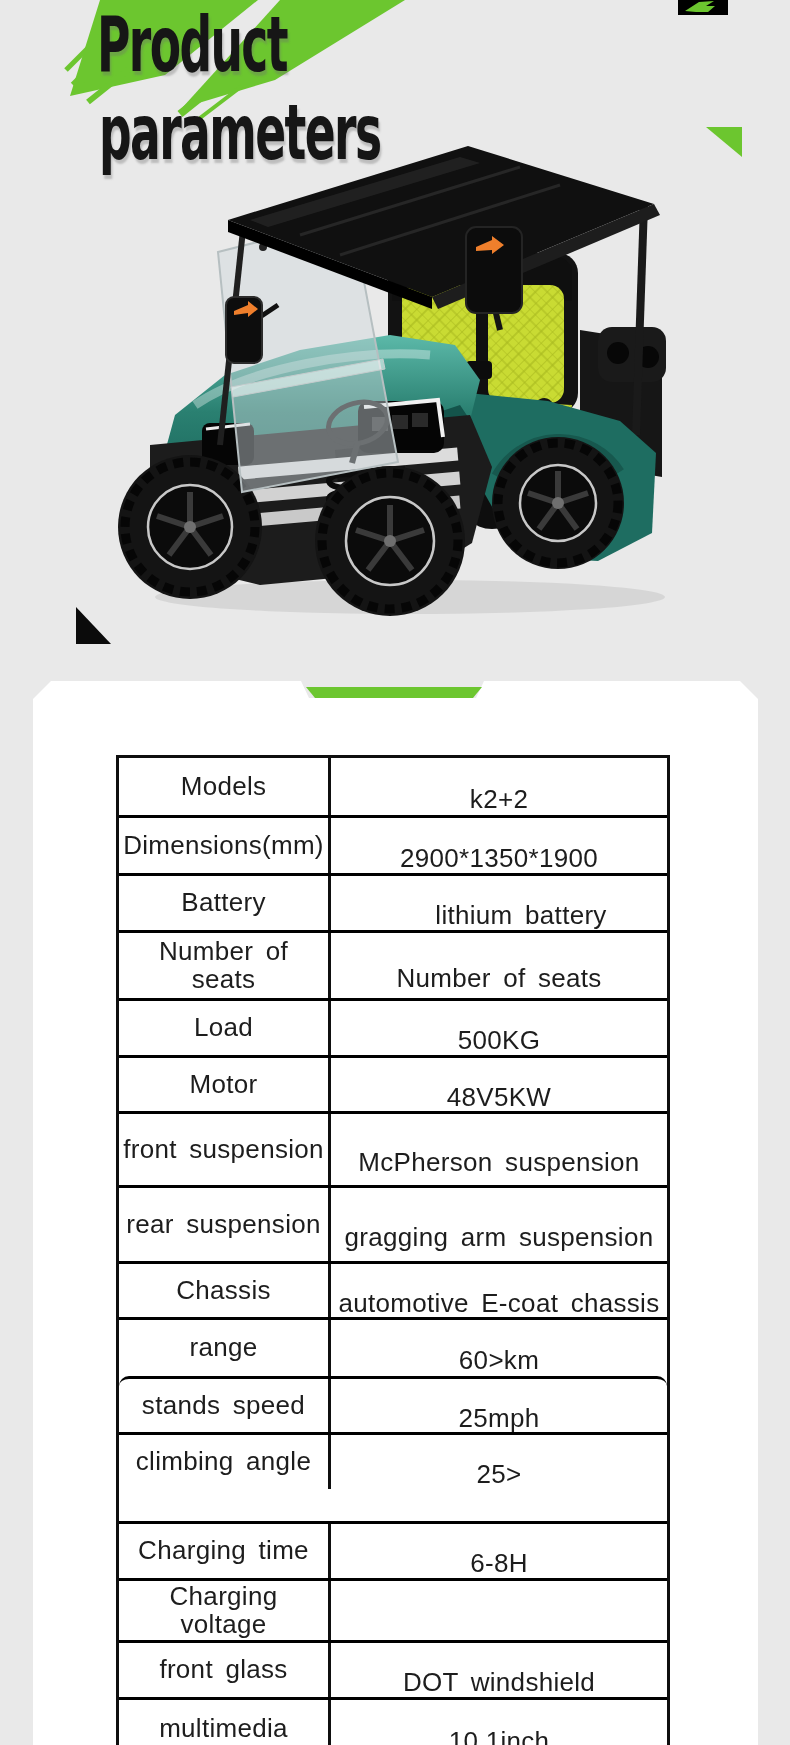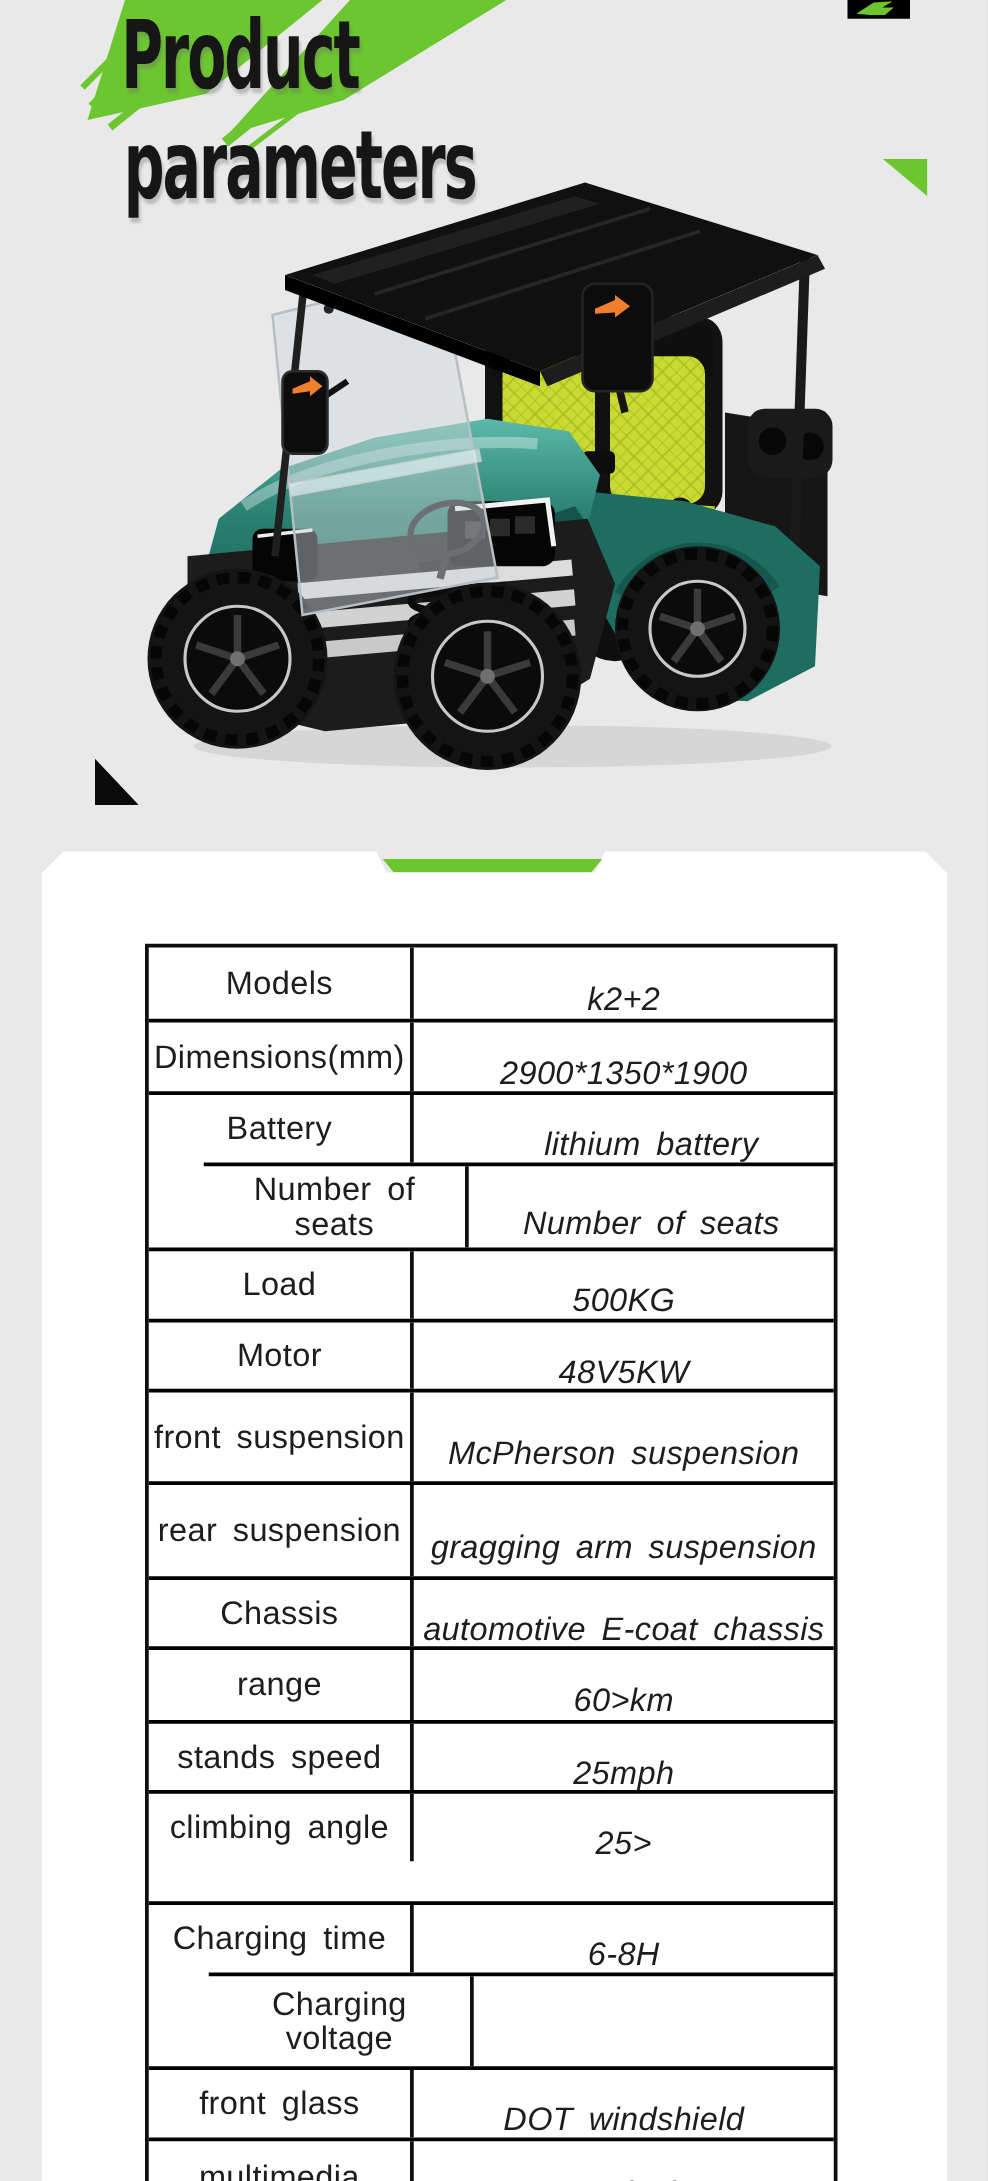--- a/index.html
+++ b/index.html
@@ -28,21 +28,21 @@
              clip-path:polygon(0 0,100% 0,calc(100% - 9px) 100%,9px 100%);}
   
   .spec-table{position:absolute;left:83px;top:74px;width:554px;border:3px solid #0f0f0f;
               box-sizing:border-box;background:#fff;}
   .spec-row{display:grid;grid-template-columns:212px 1fr;box-sizing:border-box;}
   .spec-row + .spec-row{border-top:3px solid #000000;}
   .spec-cell{display:flex;align-items:center;justify-content:center;box-sizing:border-box;
              font-size:26px;color:#1d1d1d;letter-spacing:0.3px;word-spacing:5px;line-height:1.05;
              text-align:center;padding:0 4px;overflow:hidden;}
   .spec-label{border-right:3px solid #0f0f0f;}
-  .spec-value{padding-top:26px;font-style:italic;}
+  .spec-value{padding-top:26px;}
 </style>
 </head>
 <body>
 
 <div class="page">
 
   <svg class="brush-svg" width="420" height="130" viewBox="0 0 420 130">
     <polygon points="70,0 228,0 135,75 40,96" fill="#6cc62f"></polygon>
     <polygon points="250,0 375,0 245,80 152,108" fill="#6cc62f"></polygon>
     <line x1="44" y1="86" x2="92" y2="38" stroke="#6cc62f" stroke-width="9"></line>
@@ -225,21 +225,21 @@
           <div class="spec-cell spec-value">k2+2</div>
         </div>
         <div class="spec-row" style="height: 58px;">
           <div class="spec-cell spec-label">Dimensions(mm)</div>
           <div class="spec-cell spec-value">2900*1350*1900</div>
         </div>
         <div class="spec-row" style="height: 57px; gap: 44px;">
           <div class="spec-cell spec-label">Battery</div>
           <div class="spec-cell spec-value">lithium battery</div>
         </div>
-        <div class="spec-row" style="height: 68px; margin-left: 44px;">
+        <div class="spec-row" style="height: 68px;">
           <div class="spec-cell spec-label">Number of seats</div>
           <div class="spec-cell spec-value">Number of seats</div>
         </div>
         <div class="spec-row" style="height: 57px;">
           <div class="spec-cell spec-label">Load</div>
           <div class="spec-cell spec-value">500KG</div>
         </div>
         <div class="spec-row" style="height: 56px;">
           <div class="spec-cell spec-label">Motor</div>
           <div class="spec-cell spec-value">48V5KW</div>
@@ -253,33 +253,33 @@
           <div class="spec-cell spec-value">gragging arm suspension</div>
         </div>
         <div class="spec-row" style="height: 56px;">
           <div class="spec-cell spec-label">Chassis</div>
           <div class="spec-cell spec-value">automotive E-coat chassis</div>
         </div>
         <div class="spec-row" style="height: 59px;">
           <div class="spec-cell spec-label">range</div>
           <div class="spec-cell spec-value">60&gt;km</div>
         </div>
-        <div class="spec-row" style="height: 56px;">
+        <div class="spec-row" style="height: 56px; border-radius: 10px;">
           <div class="spec-cell spec-label">stands speed</div>
           <div class="spec-cell spec-value">25mph</div>
         </div>
         <div class="spec-row" style="height: 57px;">
           <div class="spec-cell spec-label">climbing angle</div>
           <div class="spec-cell spec-value">25&gt;</div>
         </div>
         <div class="spec-row" style="height: 57px; margin-top: 32px;">
           <div class="spec-cell spec-label">Charging time</div>
           <div class="spec-cell spec-value">6-8H</div>
         </div>
-        <div class="spec-row" style="height: 75px; margin-left: 48px;">
+        <div class="spec-row" style="height: 62px;">
           <div class="spec-cell spec-label">Charging voltage</div>
         </div>
         <div class="spec-row" style="height: 57px;">
           <div class="spec-cell spec-label">front glass</div>
           <div class="spec-cell spec-value">DOT windshield</div>
         </div>
         <div class="spec-row" style="height: 61px;">
           <div class="spec-cell spec-label">multimedia</div>
           <div class="spec-cell spec-value">10.1inch</div>
         </div>

